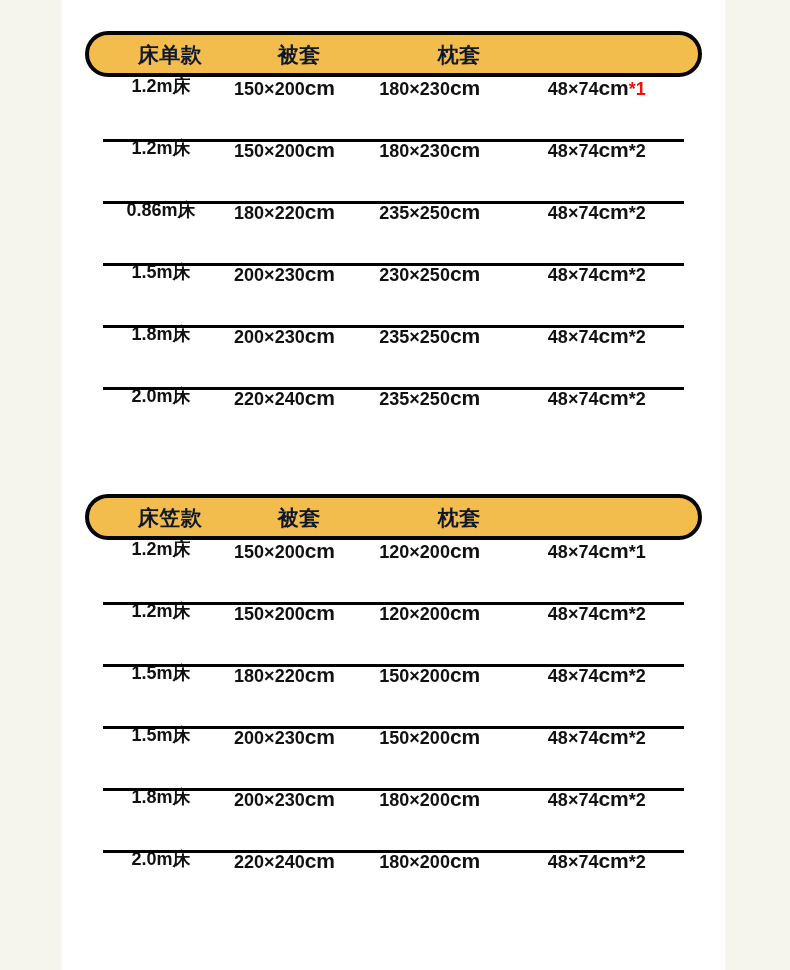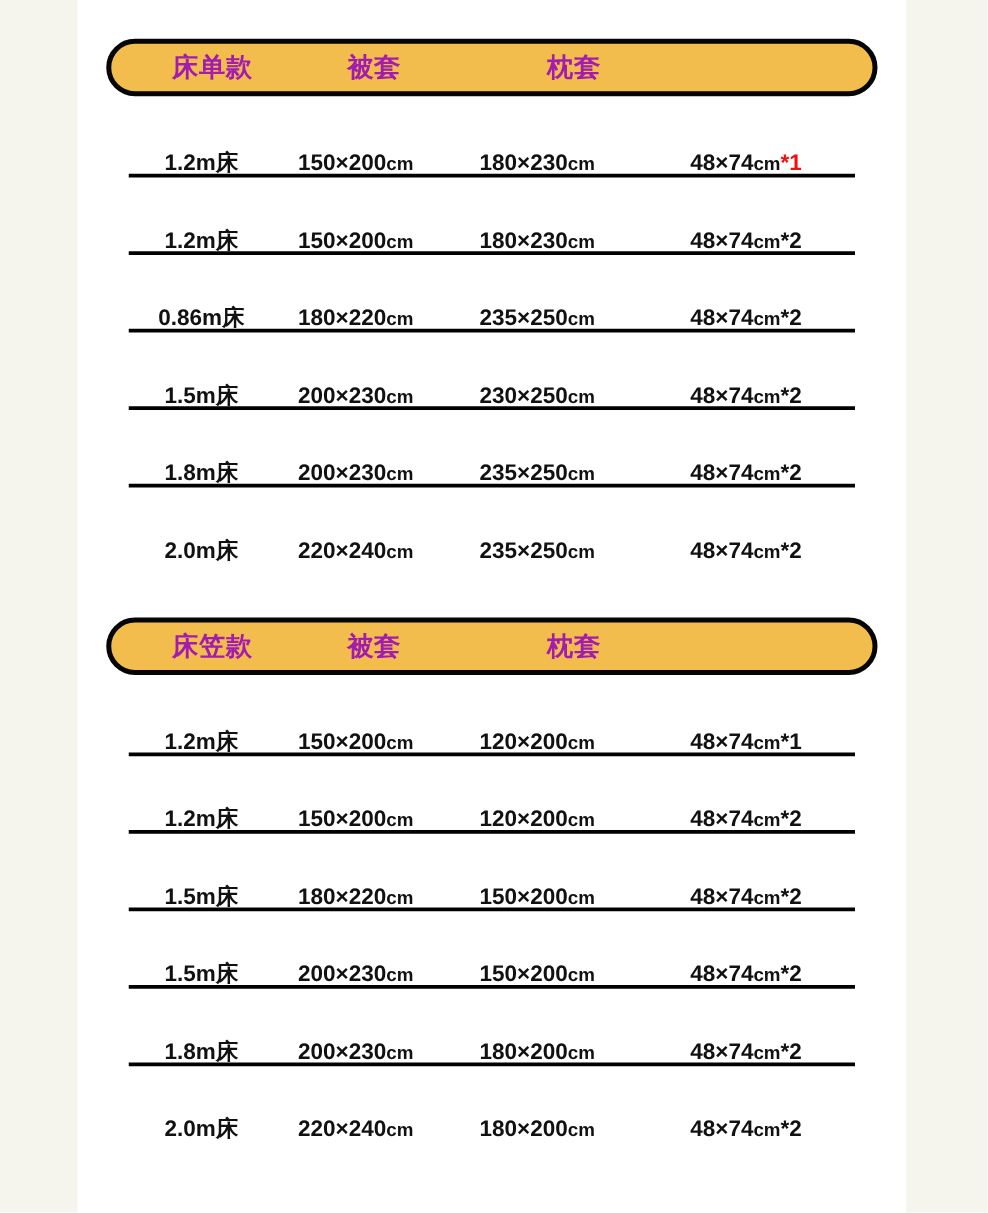--- a/index.html
+++ b/index.html
@@ -38,59 +38,59 @@
     height: 46px;
     background: #f2bd4d;
     border: 4px solid #050505;
     border-radius: 26px;
     display: flex;
     align-items: center;
   }
   .head-cell {
     font-size: 21px;
     font-weight: bold;
-    color: #a21caf;
+    color: #0f172a;
     text-align: center;
     letter-spacing: 0.5px;
     line-height: 1;
     padding-left: 40px;
   }
   
   .c0 { width: 20.0%; }
   .c1 { width: 22.5%; }
   .c2 { width: 27.5%; }
   .c3 { width: 30.0%; }
 
   
   .rows { margin: 0; padding: 0; }
   .row {
     height: 62px;
     display: flex;
-    align-items: flex-end;
+    align-items: flex-start;
     position: relative;
     margin: 0 41px 0 41px;
   }
   .row + .row::before {
     content: "";
     position: absolute;
     left: 0;
     right: 0;
     top: 0;
     height: 3px;
     background: #000000;
   }
   .cell {
     font-size: 18px;
     font-weight: bold;
     color: #111111;
     text-align: center;
     white-space: nowrap;
     line-height: 1;
   }
-  .cell .unit { font-size: 15px; }
+  .cell .unit { font-size: 21px; }
   .cell .hz { font-size: 18px; }
   .cell .red { color: #f01010; }
 </style>
 </head>
 <body>
 
 <div class="page">
 
   <div class="spec-table table-1">
     <div class="head-pill">

